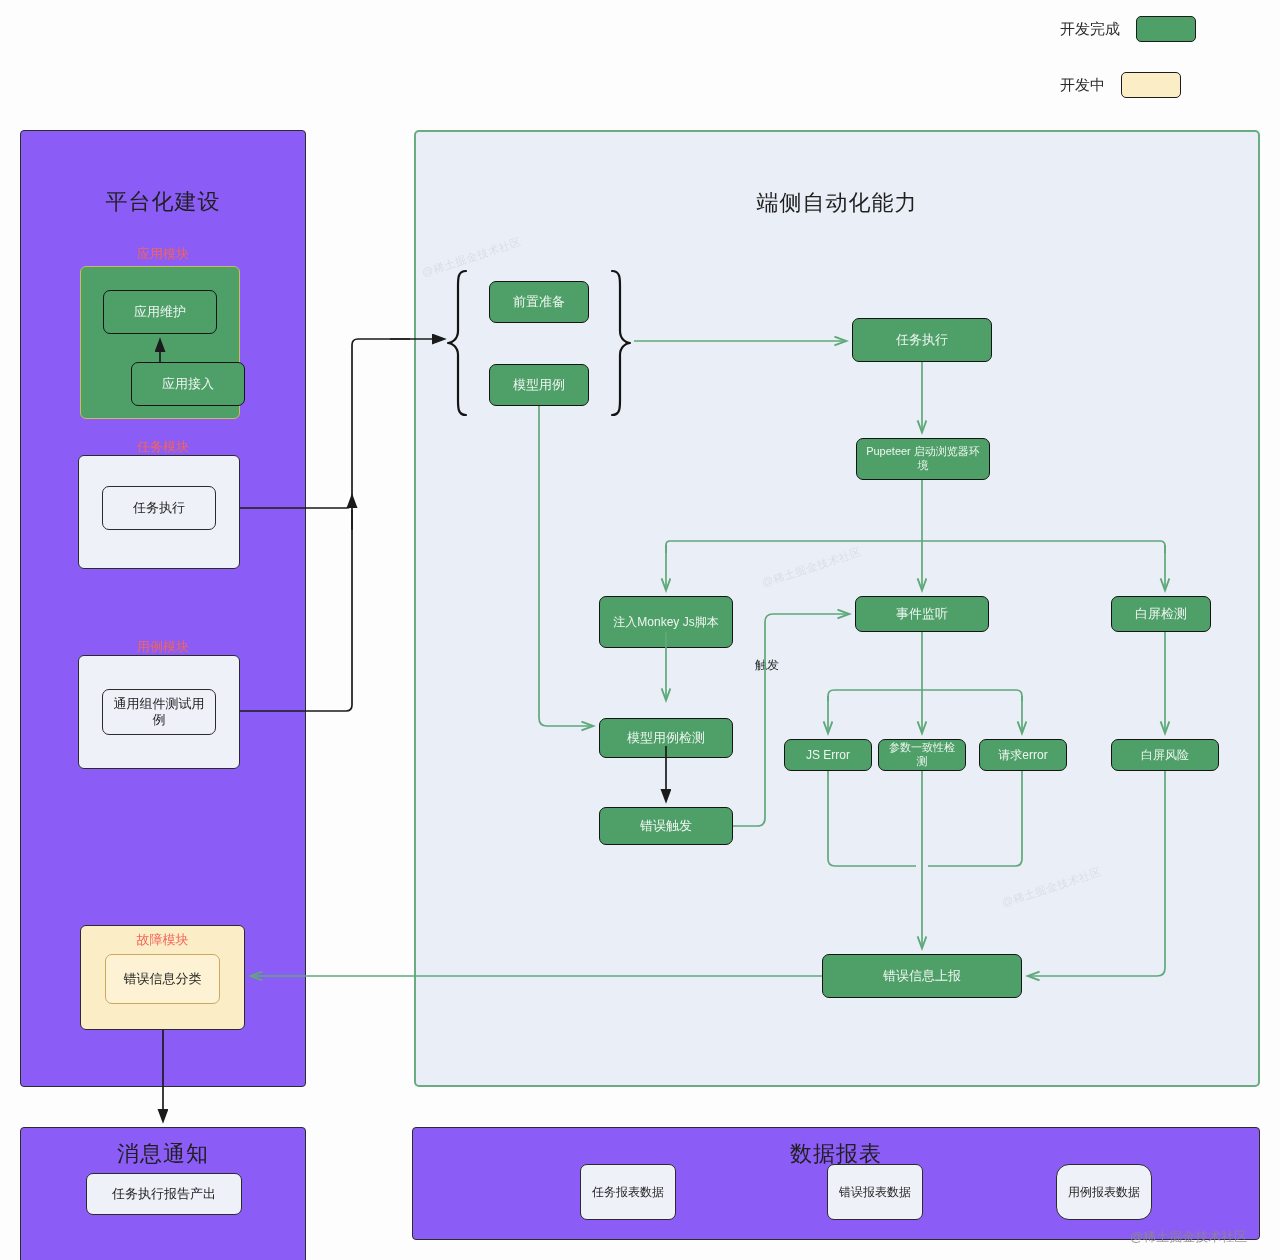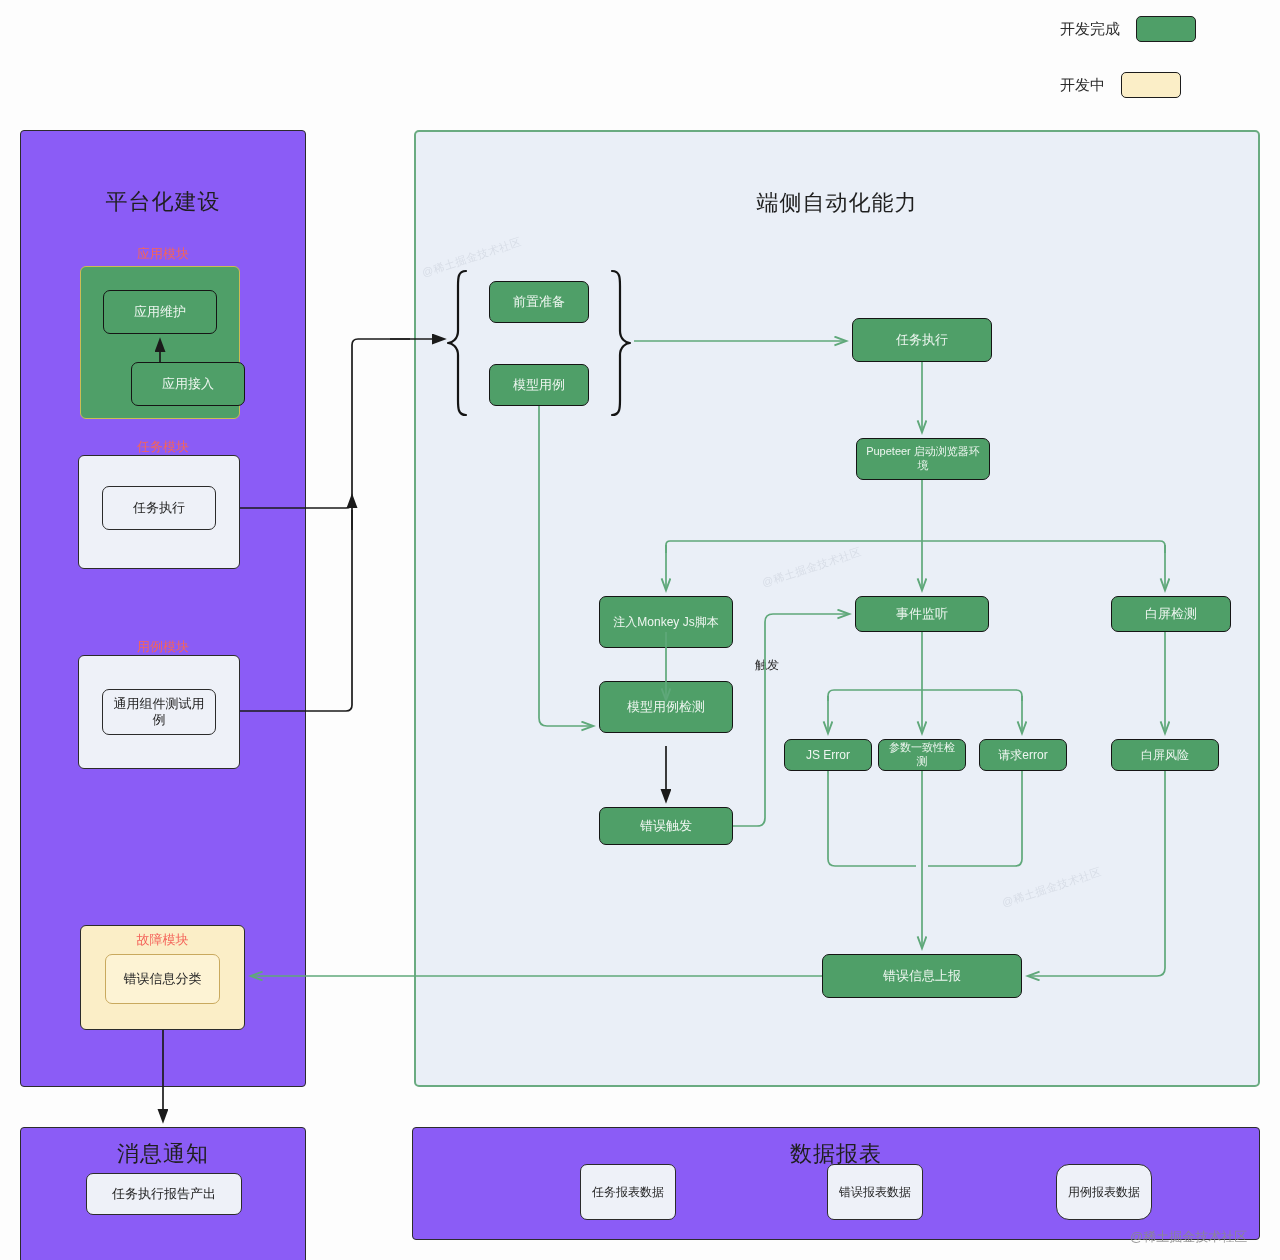--- a/index.html
+++ b/index.html
@@ -181,23 +181,23 @@
 
   <div class="node green" style="left:489px; top:281px; width:100px; height:42px;">前置准备</div>
   <div class="node green" style="left:489px; top:364px; width:100px; height:42px;">模型用例</div>
 
   <div class="node green" style="left:852px; top:318px; width:140px; height:44px;">任务执行</div>
 
   <div class="node green" style="left:856px; top:438px; width:134px; height:42px; font-size:11px;">Pupeteer 启动浏览器环境</div>
 
   <div class="node green" style="left:599px; top:596px; width:134px; height:52px; font-size:12px;">注入Monkey Js脚本</div>
   <div class="node green" style="left:855px; top:596px; width:134px; height:36px;">事件监听</div>
-  <div class="node green" style="left:1111px; top:596px; width:120px; height:36px;">白屏检测</div>
-
-  <div class="node green" style="left:599px; top:681px; width:134px; height:52px;">模型用例检测</div>
+  <div class="node green" style="left:1111px; top:596px; width:100px; height:36px;">白屏检测</div>
+
+  <div class="node green" style="left:599px; top:718px; width:134px; height:40px;">模型用例检测</div>
 
   <div class="node green" style="left:784px; top:739px; width:88px; height:32px; font-size:12px;">JS Error</div>
   <div class="node green" style="left:878px; top:739px; width:88px; height:32px; font-size:11px;">参数一致性检测</div>
   <div class="node green" style="left:979px; top:739px; width:88px; height:32px; font-size:12px;">请求error</div>
   <div class="node green" style="left:1111px; top:739px; width:108px; height:32px; font-size:12px;">白屏风险</div>
 
   <div class="node green" style="left:599px; top:807px; width:134px; height:38px;">错误触发</div>
 
   <div class="node green" style="left:822px; top:954px; width:200px; height:44px;">错误信息上报</div>
 

